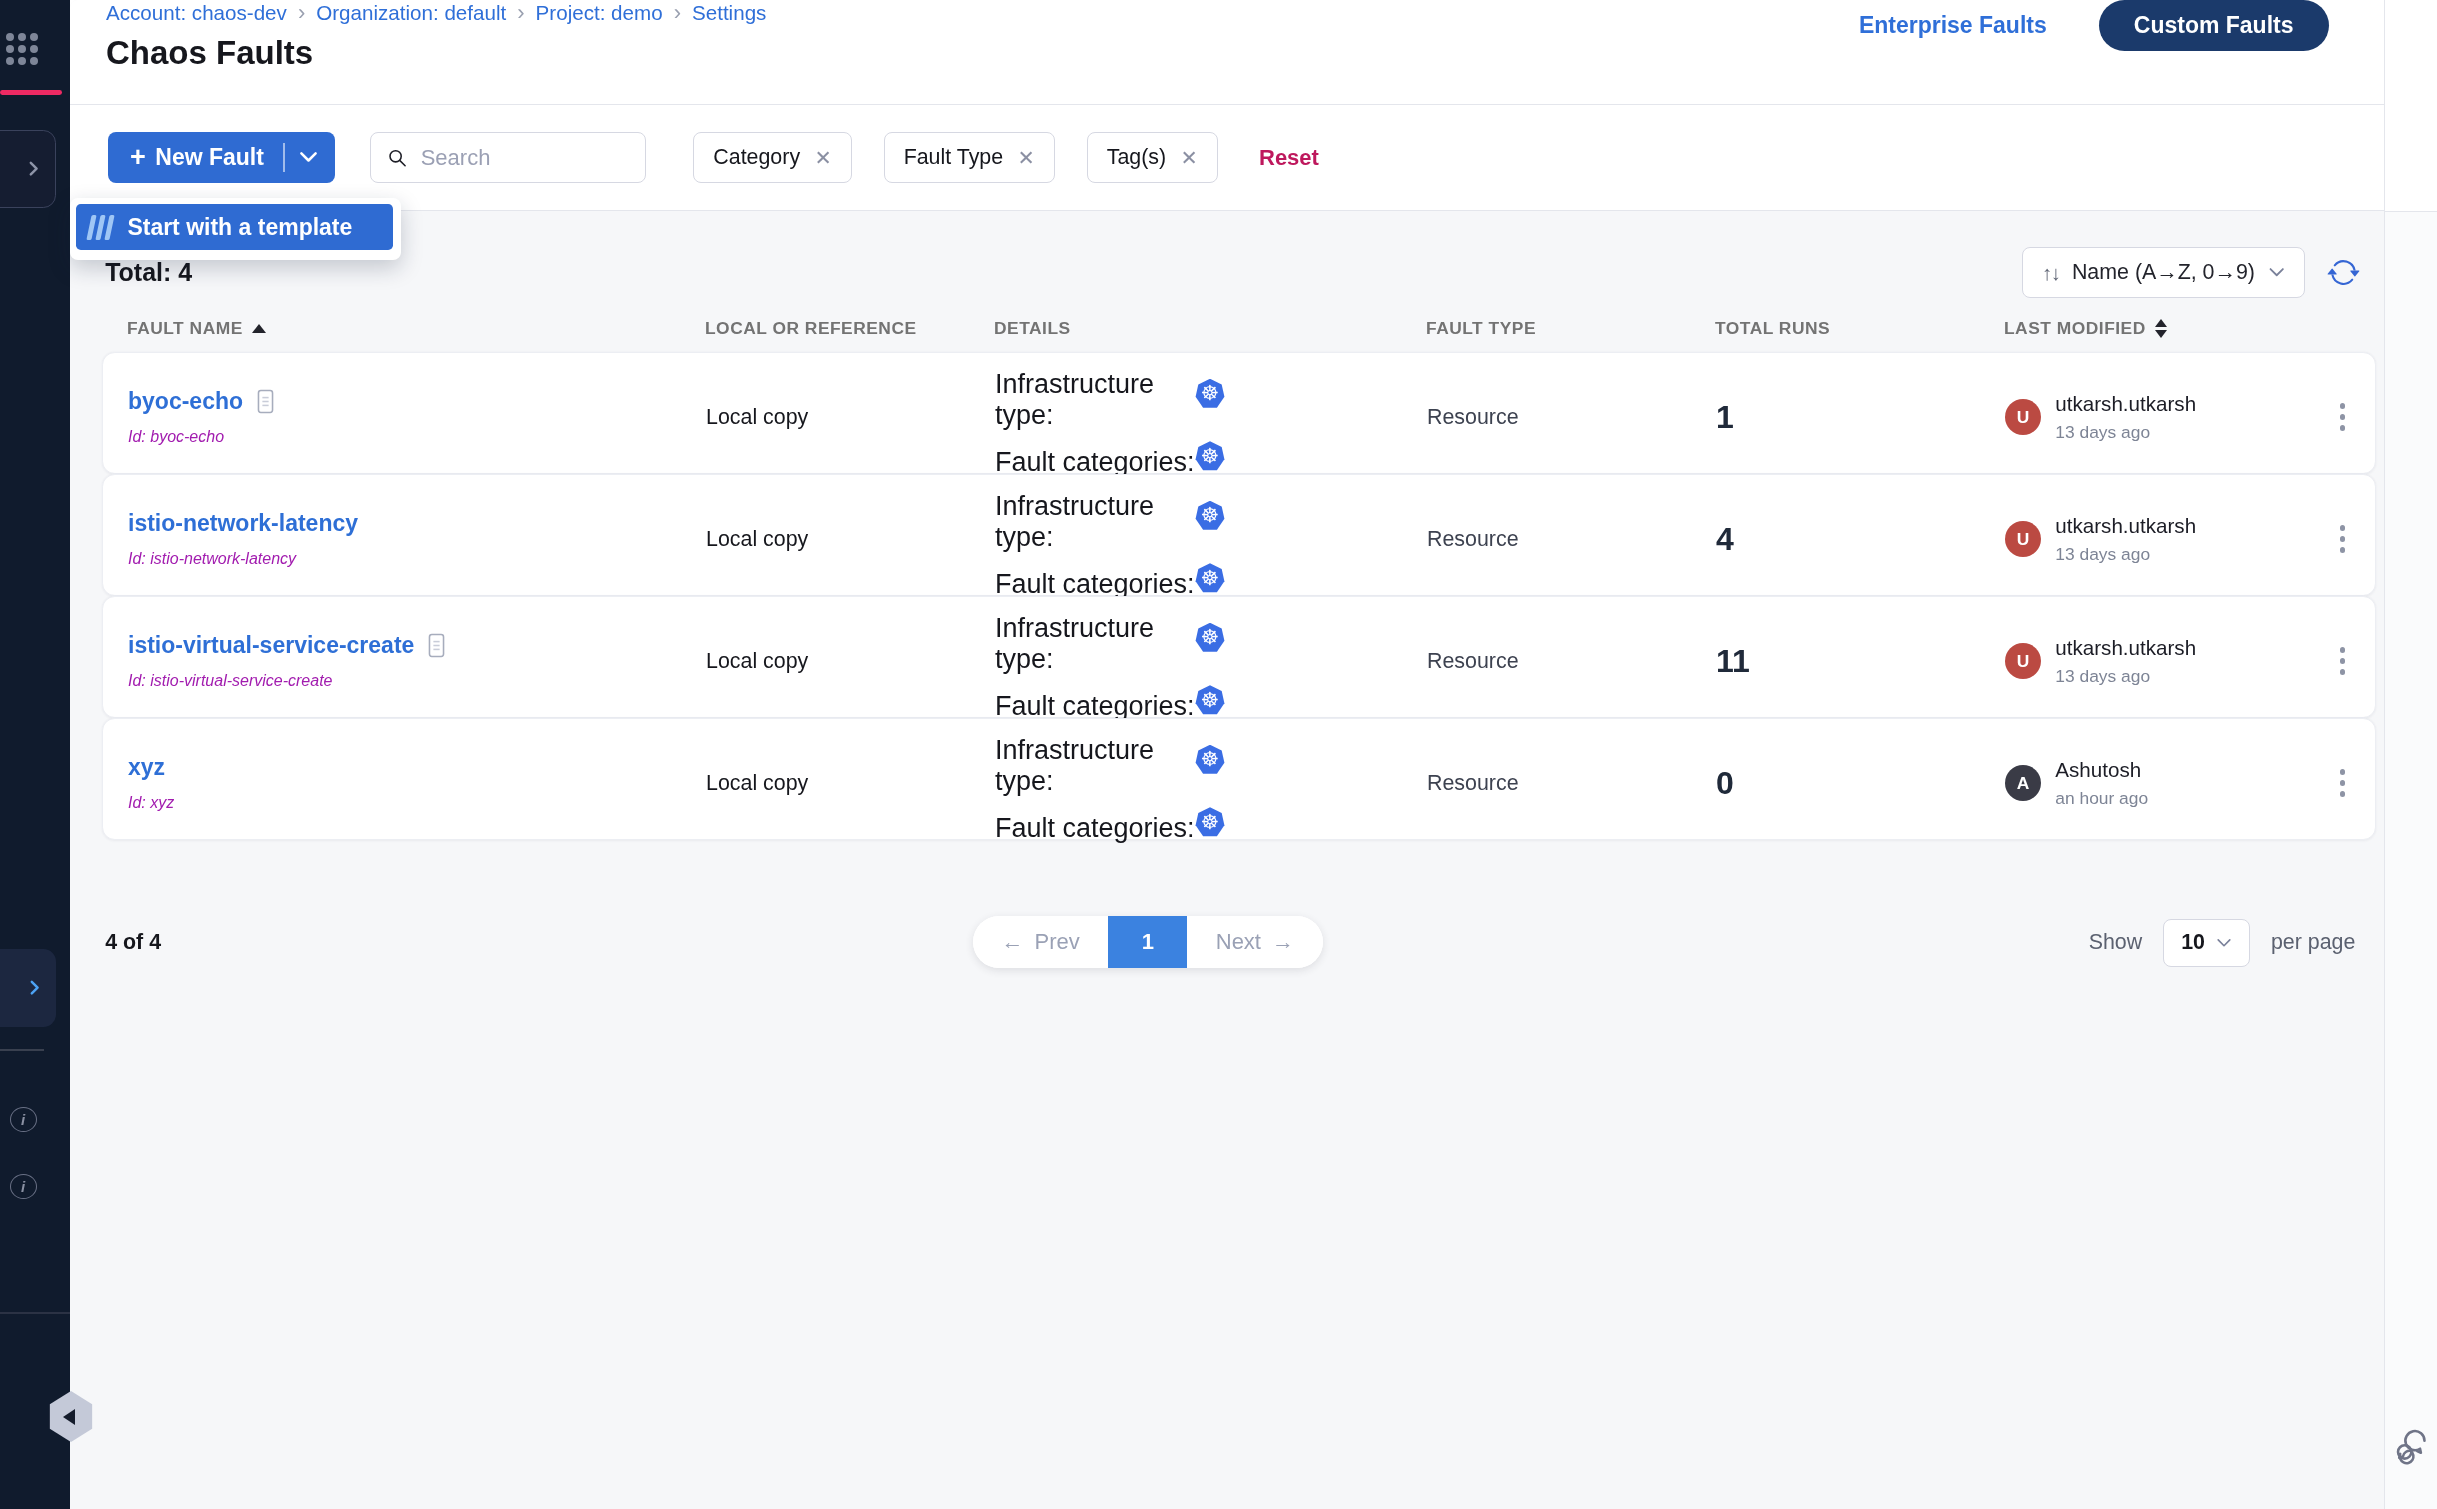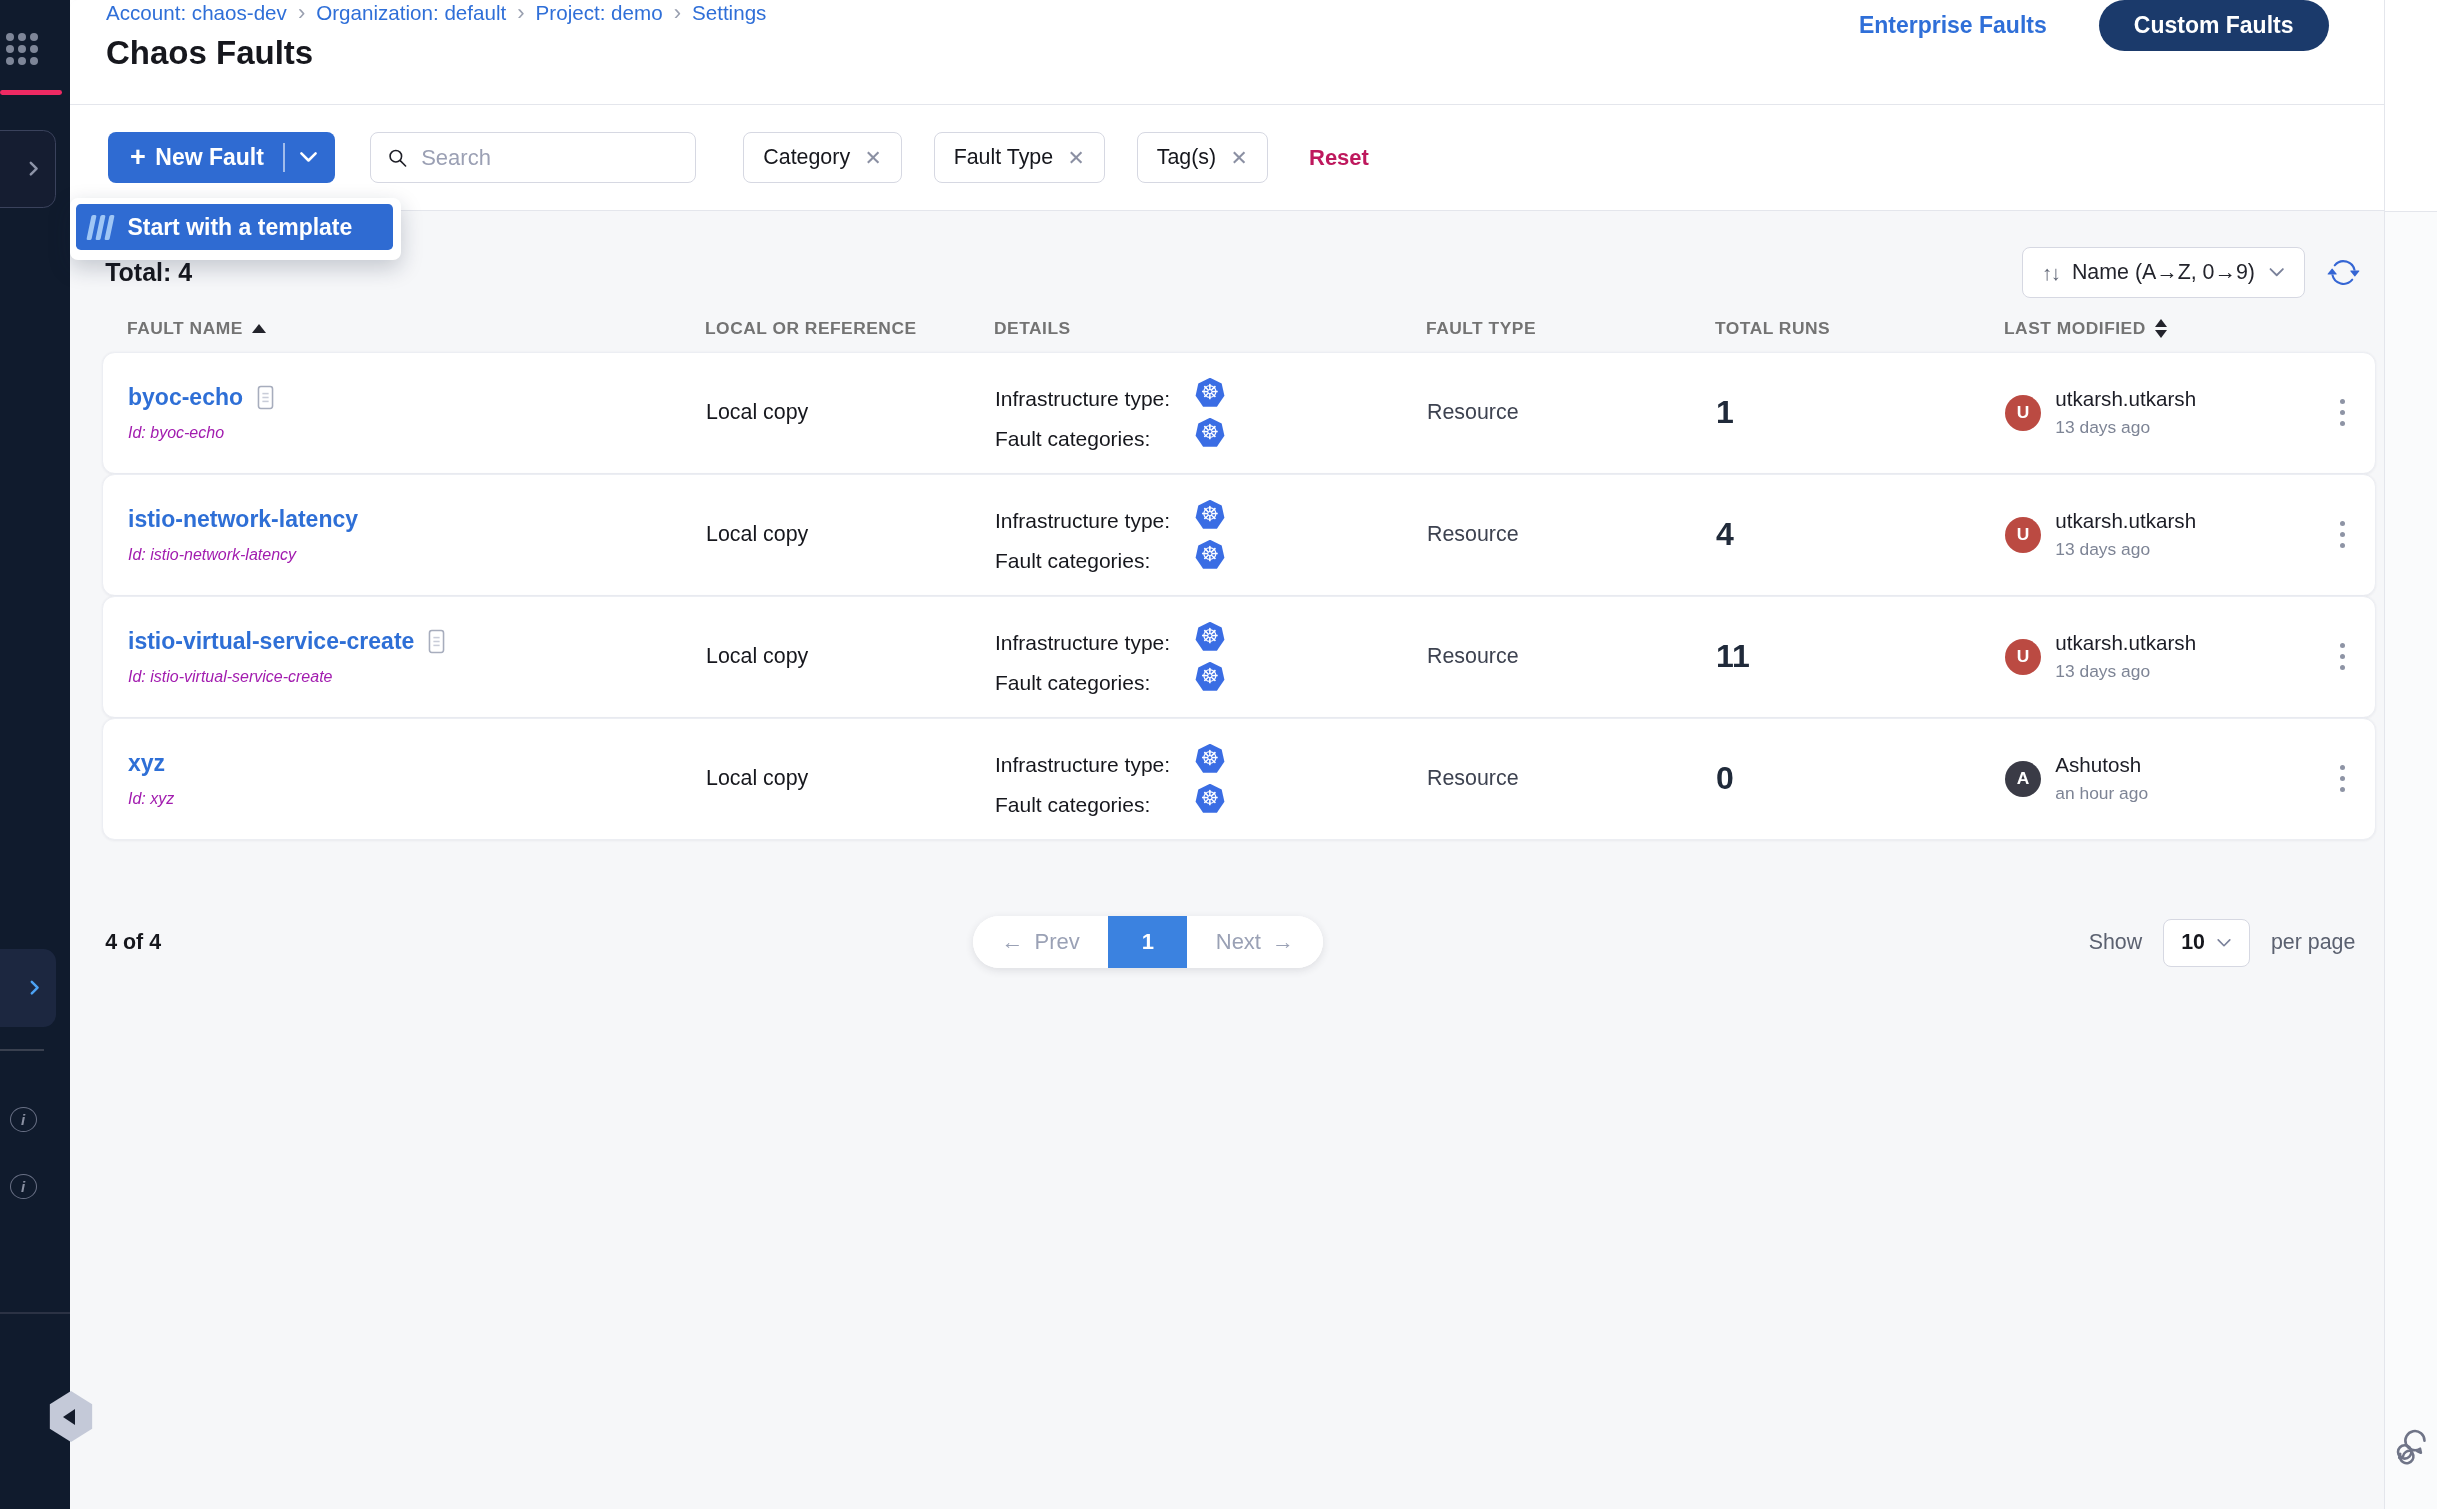--- a/index.html
+++ b/index.html
@@ -58,21 +58,21 @@
   
   .toolbar { height:106px; background:#fff; border-bottom:1.6px solid #e4e6ec;
              display:flex; align-items:center; gap:35px; padding:0 24px 0 38px; }
   .btn-new-fault { display:flex; align-items:center; background:#2f6bd2; color:#fff;
                    border:none; border-radius:8px; height:51px; padding:0 3.2px 0 22px;
                    font-size:23px; font-weight:700; cursor:pointer; }
   .btn-new-fault .plus { font-size:27px; font-weight:600; margin-right:9.5px; }
   .btn-new-fault .split { width:1.6px; height:28.5px; background:rgba(255,255,255,.55);
                           margin:0 0 0 19px; }
   .btn-new-fault .dd { padding:0 14.3px; display:flex; align-items:center; }
-  .search-box { display:flex; align-items:center; gap:12.7px; width:326px; height:51px;
+  .search-box { display:flex; align-items:center; gap:12.7px; width:276px; height:51px;
                 border:1.6px solid #d6d8e2; border-radius:8px; padding:0 16px; background:#fff; }
   .search-box input { border:none; outline:none; font-size:22px; width:100%;
                       font-family:inherit; color:#1c1d26; }
   .search-box input::placeholder { color:#9ba0b4; }
   .chips { display:flex; align-items:center; gap:32px;padding-left:12px; }
   .chip { display:flex; align-items:center; gap:14.3px; height:51px; padding:0 19px;
           border:1.6px solid #d6d8e2; border-radius:8px; background:#fff;
           font-size:21.4px; color:#16171d; cursor:pointer; }
   .chip .x { color:#8b90a3; font-size:20.6px; cursor:pointer; }
   .reset-link { color:#be185d; font-size:22px; font-weight:600; margin-left:6.3px;
@@ -116,21 +116,21 @@
   .rows { margin-top:12.7px; display:flex; flex-direction:column; gap:0; }
   .row-card { background:#fff; border:0.8px solid #eceef3; border-radius:12.7px;
               height:122px; padding:0 19px 0 25px;
               box-shadow:0 0.8px 2.4px rgba(40,41,61,.06); }
   .cell-name .name-line { display:flex; align-items:center; gap:12.7px; }
   .fault-link { color:#2e6fd6; font-size:23px; font-weight:700; text-decoration:none; cursor:pointer; }
   .copy-icon { cursor:pointer; display:flex; }
   .fault-id { font-size:16px; color:#a21caf; margin-top:12.7px;font-style:italic; }
   .cell-local { font-size:21.4px; color:#16171d; }
   .details-line { display:flex; align-items:center; margin:4px 0; }
-  .details-label { font-size:21px; color:#16171d; width:200px;margin-top:12px; }
+  .details-label { font-size:27px; color:#16171d; width:200px;margin-top:12px; }
   .k8s-icon { width:30px; height:30px; background:#3a6de4; color:#fff;
               clip-path:polygon(50% 0%,89% 19%,98% 60%,73% 97%,27% 97%,2% 60%,11% 19%);
               display:flex; align-items:center; justify-content:center;
               font-family:"DejaVu Sans",sans-serif; font-size:20.6px; line-height:1; }
   .cell-type { font-size:21.4px; color:#3d4250; }
   .cell-runs { font-size:32px; font-weight:700; color:#202a3a; }
   .cell-modified { display:flex; align-items:center; gap:14.3px; }
   .avatar { width:36px; height:36px; border-radius:50%; color:#fff; font-size:17.4px;
             font-weight:700; display:flex; align-items:center; justify-content:center; }
   .mod-name { font-size:20.6px; color:#1c1d26; }

